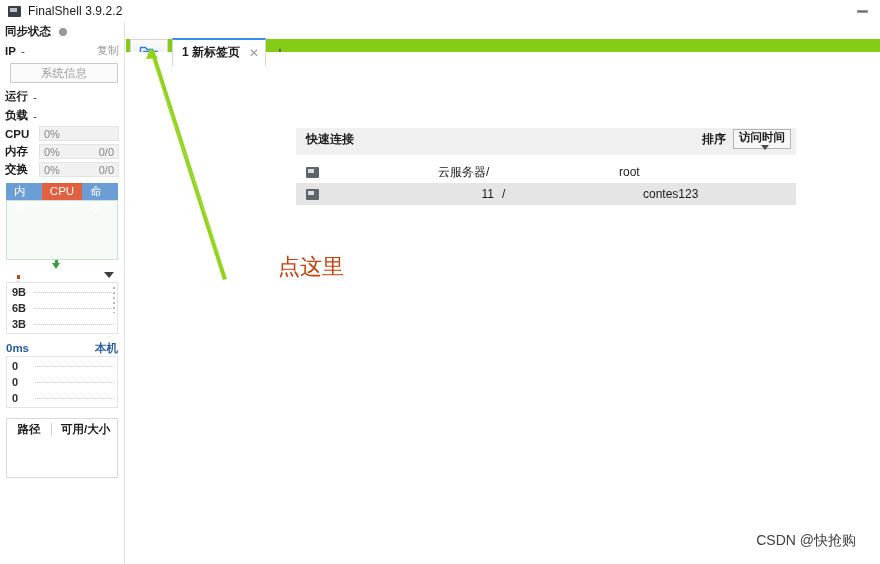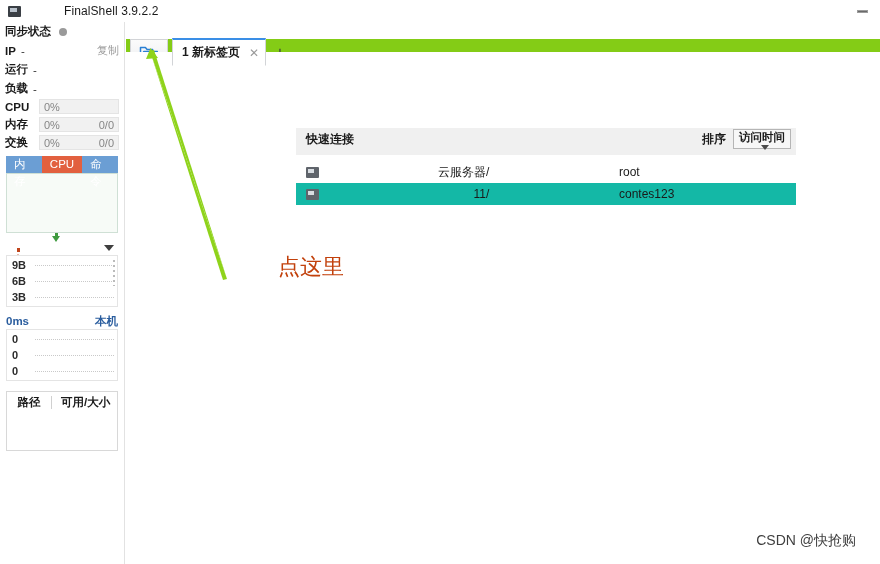--- a/index.html
+++ b/index.html
@@ -18,21 +18,20 @@
   }
 
   
   .titlebar {
     position: absolute;
     left: 0; top: 0;
     width: 880px; height: 22px;
     background: #ffffff;
     display: flex;
     align-items: center;
-    gap: 36px;
   }
   .app-icon {
     width: 13px; height: 11px;
     margin-left: 8px;
     background: #3a3f45;
     border-radius: 1px;
     position: relative;
   }
   .app-icon::after {
     content: "";
@@ -355,21 +354,21 @@
   }
   .qc-row {
     display: flex;
     align-items: center;
     height: 22px;
     padding-left: 10px;
     box-sizing: border-box;
     font-size: 12px;
     color: #1a1a1a;
   }
-  .qc-row.alt { background: #14b8a6; }
+  .qc-row.alt { background: #e5e5e5; gap: 8px; }
   .term-ico {
     width: 13px; height: 11px;
     background: #5f646b;
     border-radius: 1px;
     position: relative;
     flex: 0 0 13px;
   }
   .term-ico::after {
     content: "";
     position: absolute;
@@ -422,20 +421,21 @@
     <span class="sb-label">同步状态</span>
     <span class="sync-dot"></span>
   </div>
 
   <div class="sb-row">
     <span class="sb-label">IP</span>
     <span class="sb-value">-</span>
     <span class="sb-copy">复制</span>
   </div>
 
+  <div class="sysinfo-btn">系统信息</div>
 
   <div class="sb-row">
     <span class="sb-label">运行</span>
     <span class="sb-value">-</span>
   </div>
 
   <div class="sb-row">
     <span class="sb-label">负载</span>
     <span class="sb-value">-</span>
   </div>

